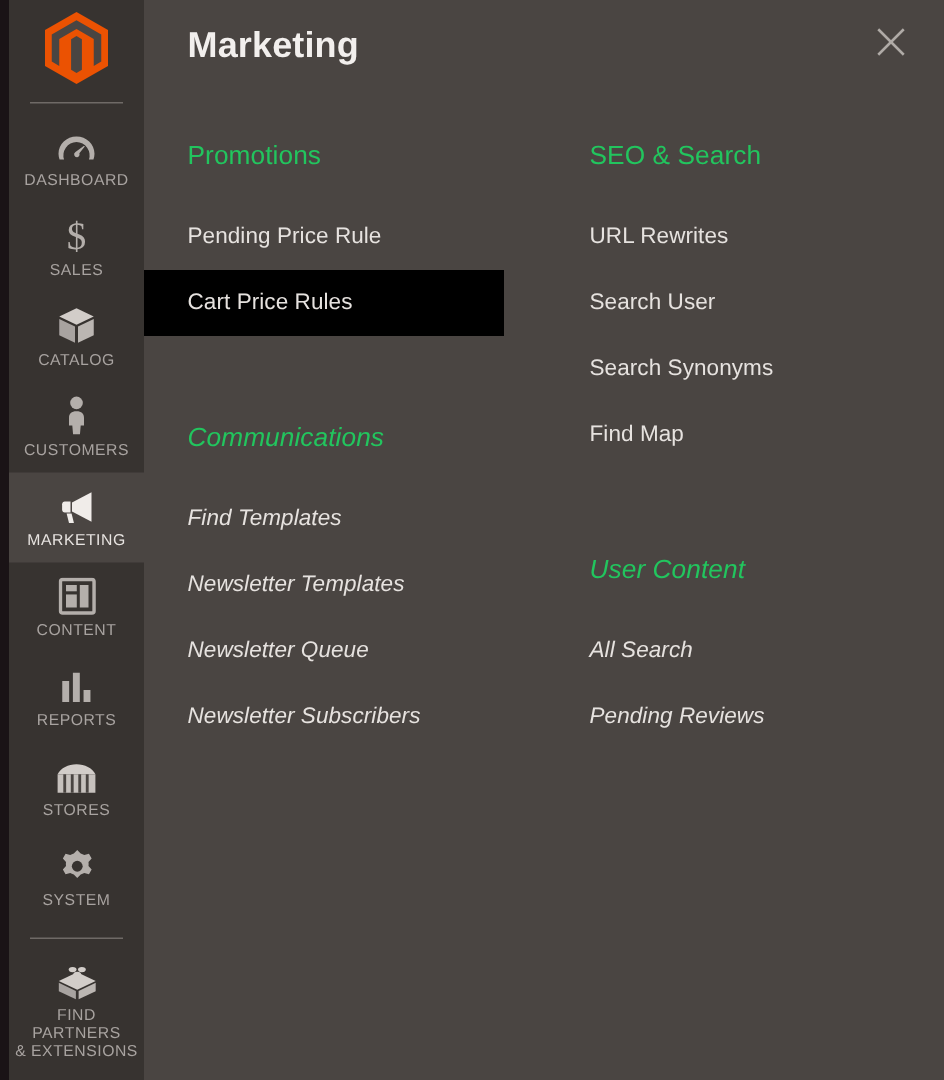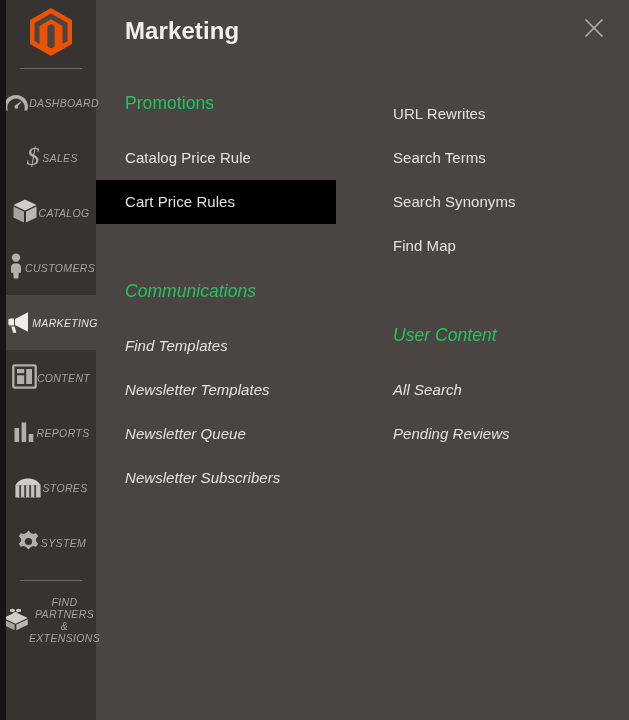--- a/index.html
+++ b/index.html
@@ -55,28 +55,27 @@
   .logo-wrap svg { display: block; }
 
   .rail-divider {
     height: 1px;
     background: #6f6a66;
     margin: 10px 14px 6px 14px;
   }
 
   .nav-item {
     display: flex;
-    flex-direction: row;
+    flex-direction: column;
     align-items: center;
     justify-content: center;
     padding: 9px 2px 9px 2px;
     min-height: 55px;
     cursor: pointer;
     text-decoration: none;
-    font-style: italic;
   }
   .nav-item.active { background: #4a4542; }
 
   .nav-icon {
     height: 26px;
     display: flex;
     align-items: flex-end;
     justify-content: center;
     margin-bottom: 4px;
   }
@@ -319,41 +318,42 @@
         </span>
       </div>
     </header>
 
     <div class="columns">
 
       <div class="col col-left">
 
         <div class="group">
           <div class="group-title">Promotions</div>
-          <a class="menu-link">Catalog Price Rule</a>
+          <a class="menu-link">Pending Price Rule</a>
           <a class="menu-link highlight">Cart Price Rules</a>
         </div>
 
         <div class="spacer-lg"></div>
 
         <div class="group tight">
           <div class="group-title">Communications</div>
           <a class="menu-link">Find Templates</a>
           <a class="menu-link">Newsletter Templates</a>
           <a class="menu-link">Newsletter Queue</a>
           <a class="menu-link">Newsletter Subscribers</a>
         </div>
 
       </div>
 
       <div class="col col-right">
 
         <div class="group">
+          <div class="group-title">SEO &amp; Search</div>
           <a class="menu-link">URL Rewrites</a>
-          <a class="menu-link">Search Terms</a>
+          <a class="menu-link">Search User</a>
           <a class="menu-link">Search Synonyms</a>
           <a class="menu-link">Find Map</a>
         </div>
 
         <div class="spacer-lg"></div>
 
         <div class="group tight">
           <div class="group-title">User Content</div>
           <a class="menu-link">All Search</a>
           <a class="menu-link">Pending Reviews</a>

